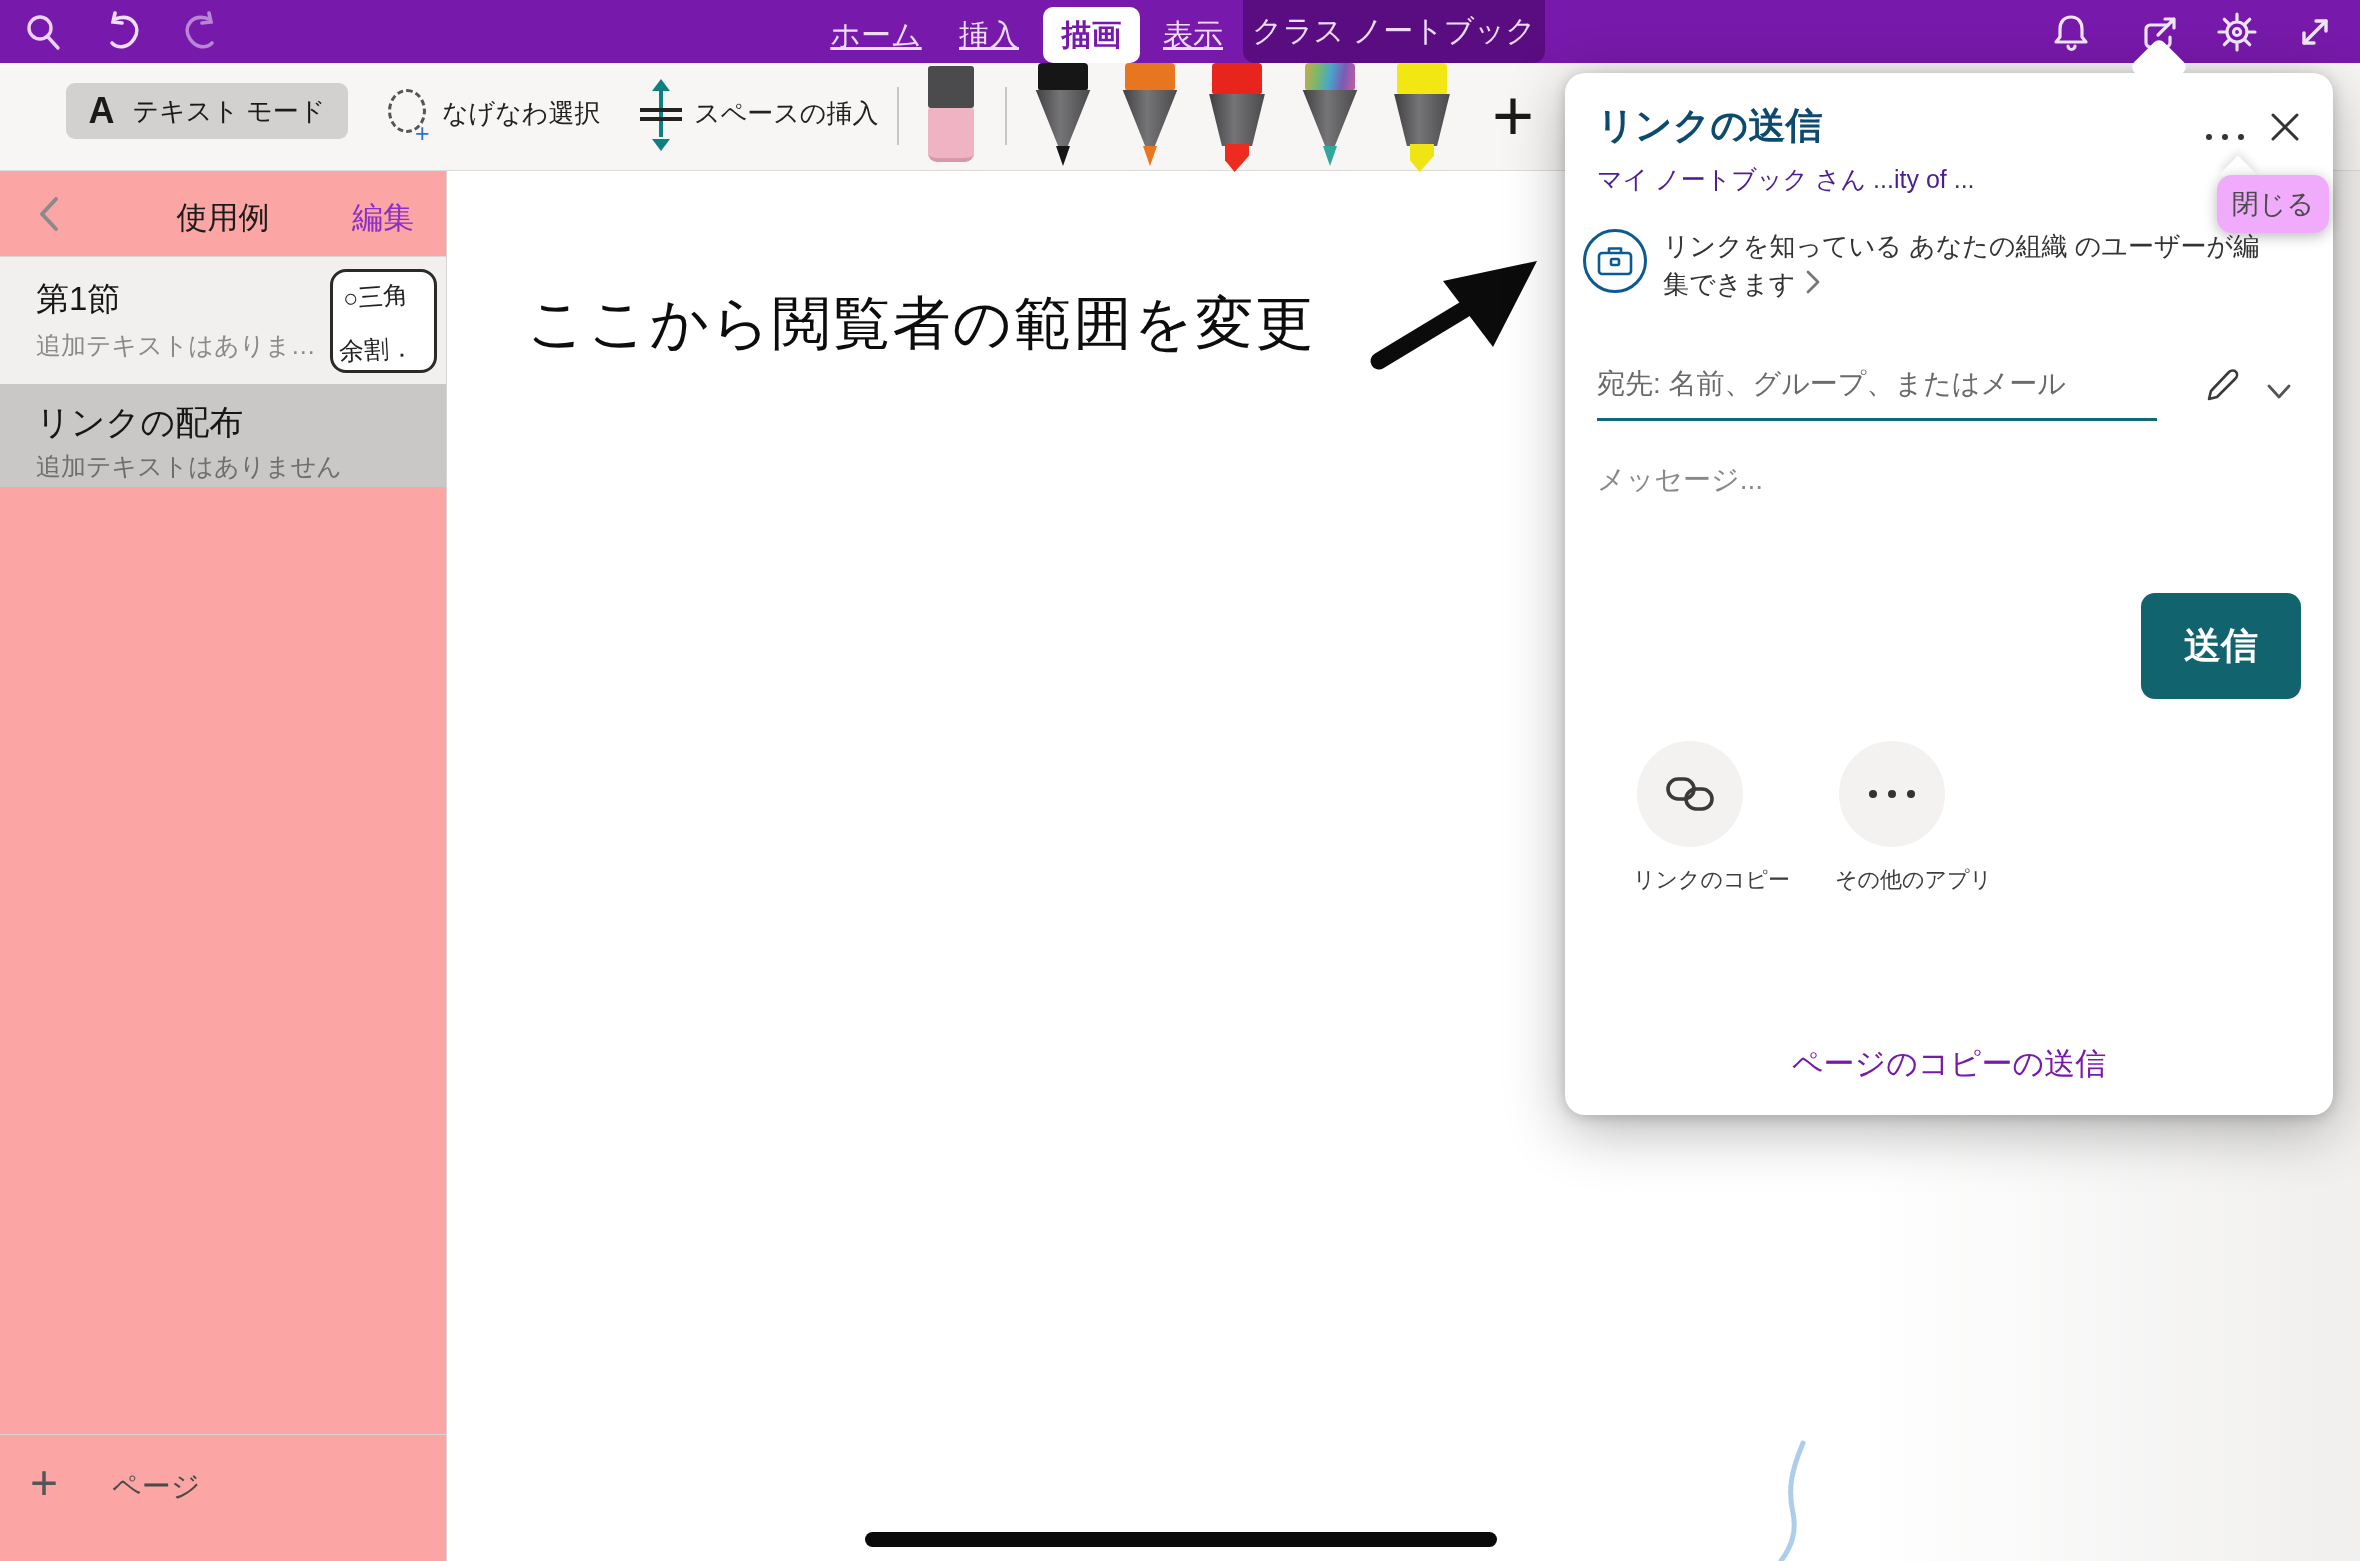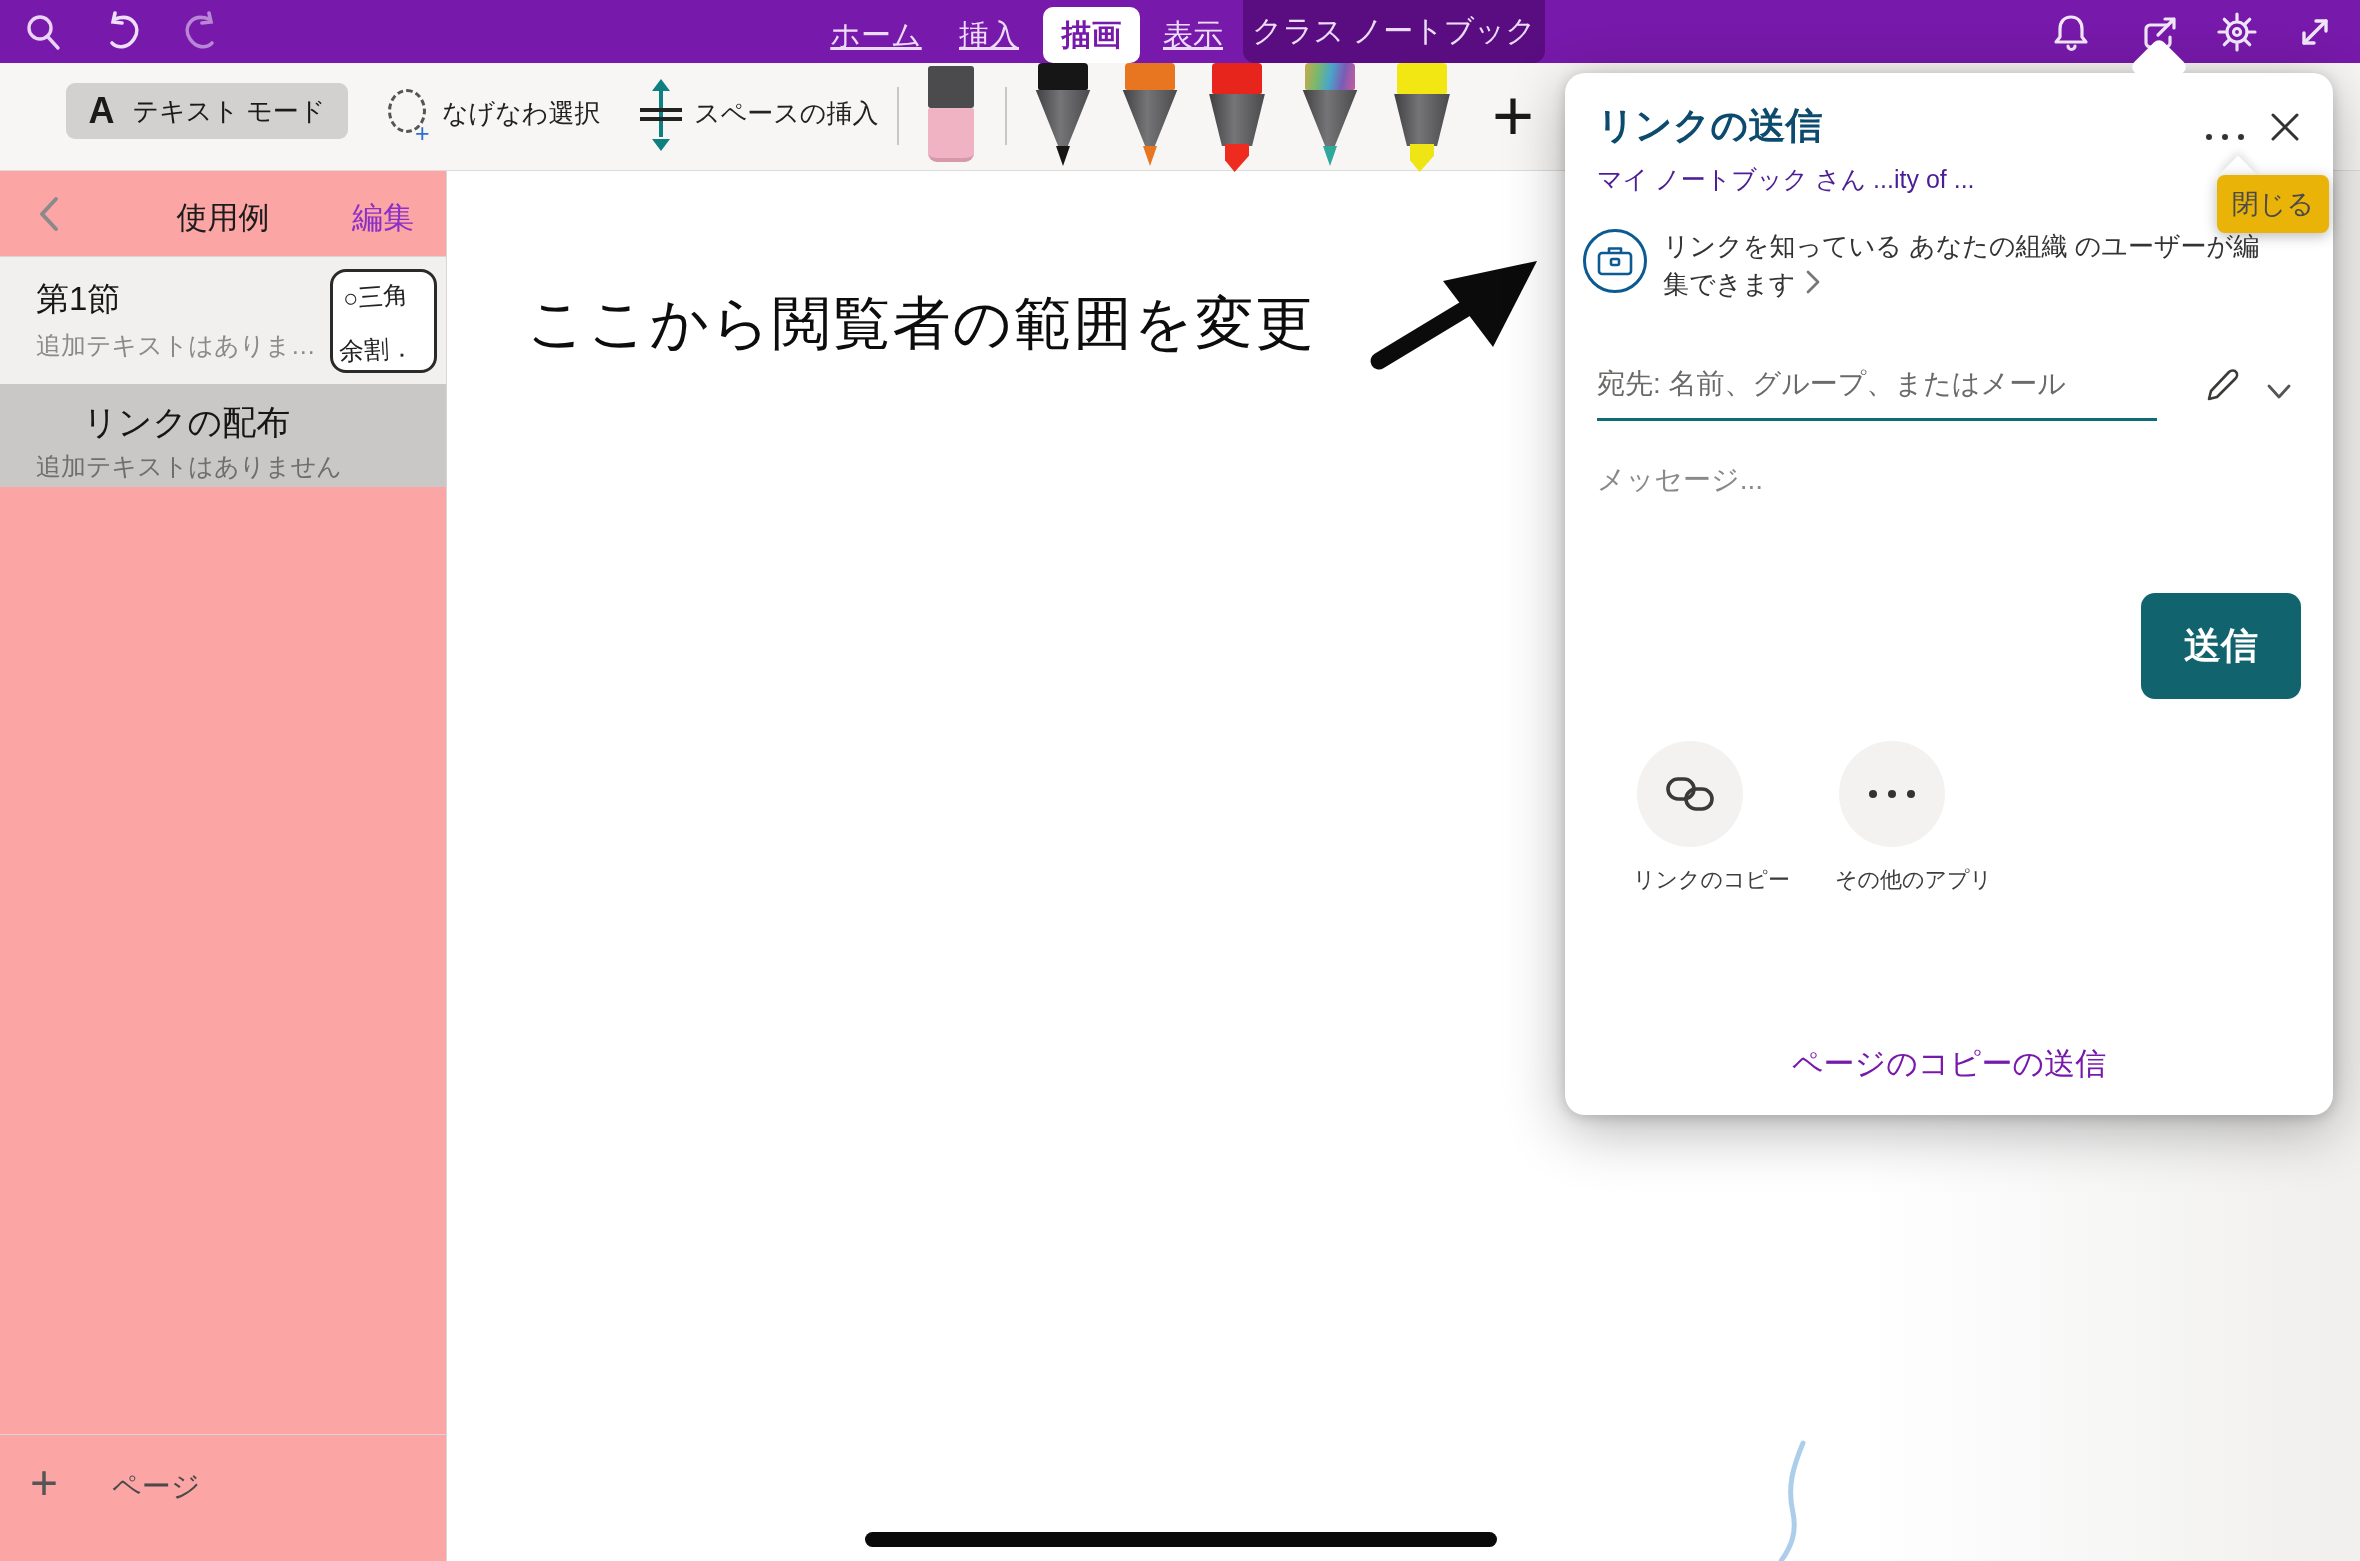--- a/index.html
+++ b/index.html
@@ -66,21 +66,21 @@
   #sidebar { position:absolute; left:0; top:171px; width:447px; height:1390px;
              background:#fca5a5; border-right:1px solid #d8d6d4; z-index:4; }
   #sb-header { position:absolute; left:0; top:0; width:100%; height:86px; border-bottom:1px solid #d8d6d4; }
   #sb-title { position:absolute; left:0; top:26px; width:100%; text-align:center; font-size:31px; color:#1c1c1c; }
   #sb-edit { position:absolute; right:32px; top:26px; font-size:31px; color:#8B2FC9; cursor:pointer; }
   .sb-item { position:absolute; left:0; width:100%; cursor:pointer; }
   #sb-item-1 { top:86px; height:127px; background:#f1f0ee; }
   #sb-item-2 { top:213px; height:103px; background:#c9c8c6; }
   .sb-item .t { position:absolute; left:36px; top:20px; font-size:33px; color:#161616; }
   .sb-item .s { position:absolute; left:36px; top:72px; font-size:25px; color:#8a8a8a; }
-  #sb-item-2 .t { top:16px; font-size:34px;margin-left:47px; }
+  #sb-item-2 .t { top:16px; font-size:34px; }
   #sb-item-2 .s { top:66px; color:#6e6e6e; }
   #thumb { position:absolute; left:330px; top:12px; width:107px; height:104px; background:#fff;
            border:3px solid #2a2a2a; border-radius:16px; overflow:hidden; }
   #thumb .l1 { position:absolute; left:10px; top:8px; font-size:25px; color:#222; transform:rotate(-4deg); }
   #thumb .l2 { position:absolute; left:6px; bottom:4px; font-size:25px; color:#222; transform:rotate(-3deg); }
   #sb-bottom-divider { position:absolute; left:0; top:1263px; width:100%; height:1px; background:#d8d6d4; }
   #add-page { position:absolute; left:0; top:1278px; width:100%; height:64px; cursor:pointer; }
   #add-page .plus { position:absolute; left:30px; top:6px; font-size:48px; font-weight:200; color:#555; }
   #add-page .lbl { position:absolute; left:112px; top:18px; font-size:29px; color:#4a4a4a; }
 
@@ -98,21 +98,21 @@
   #dialog { position:absolute; left:1565px; top:73px; width:768px; height:1042px; background:#fff;
             border-radius:20px; box-shadow:0 14px 60px rgba(0,0,0,.30), 0 2px 14px rgba(0,0,0,.18); z-index:40; }
   #dialog-pointer { position:absolute; left:2138px; top:46px; width:42px; height:42px; background:#fff;
             transform:rotate(45deg); border-radius:7px; z-index:41; }
   #dlg-title { position:absolute; left:32px; top:28px; font-size:37px; font-weight:bold; color:#0c4a6e; }
   #dlg-more { position:absolute; left:632px; top:44px; width:56px; height:40px; display:flex; gap:10px;
               align-items:center; justify-content:center; cursor:pointer; }
   #dlg-more i { width:6px; height:6px; border-radius:50%; background:#333; }
   #dlg-close { position:absolute; left:700px; top:34px; width:40px; height:40px; cursor:pointer; }
   #dlg-sub { position:absolute; left:32px; top:90px; font-size:25px; color:#4c1d95; }
-  #tooltip { position:absolute; left:652px; top:102px; width:112px; height:58px; background:#eab308; border-radius:8px;
+  #tooltip { position:absolute; left:652px; top:102px; width:112px; height:58px; background:#f0abfc; border-radius:15px;
              box-shadow:0 3px 14px rgba(0,0,0,.28); display:flex; align-items:center; justify-content:center;
              font-size:27px; color:#4a4a4a; z-index:43; }
   #tooltip-pointer { position:absolute; left:660px; top:88px; width:26px; height:26px; background:#fff;
              transform:rotate(45deg); box-shadow:-3px -3px 8px rgba(0,0,0,.12); z-index:42; }
   #perm-icon { position:absolute; left:18px; top:156px; width:64px; height:64px; border:3.5px solid #0C5A93;
                border-radius:50%; display:flex; align-items:center; justify-content:center; cursor:pointer; }
   #perm-text { position:absolute; left:98px; top:154px; width:620px; font-size:26px; line-height:38px; color:#333;
                cursor:pointer; }
   #perm-chevron { display:inline-block; margin-left:10px; vertical-align:-2px; }
   #to-field { position:absolute; left:32px; top:292px; width:560px; font-size:28px; color:#6b6a68; cursor:text; }

